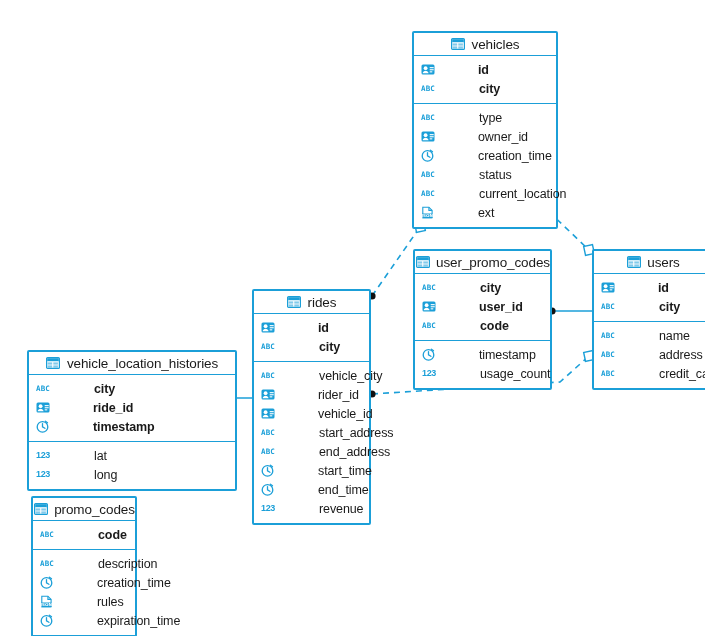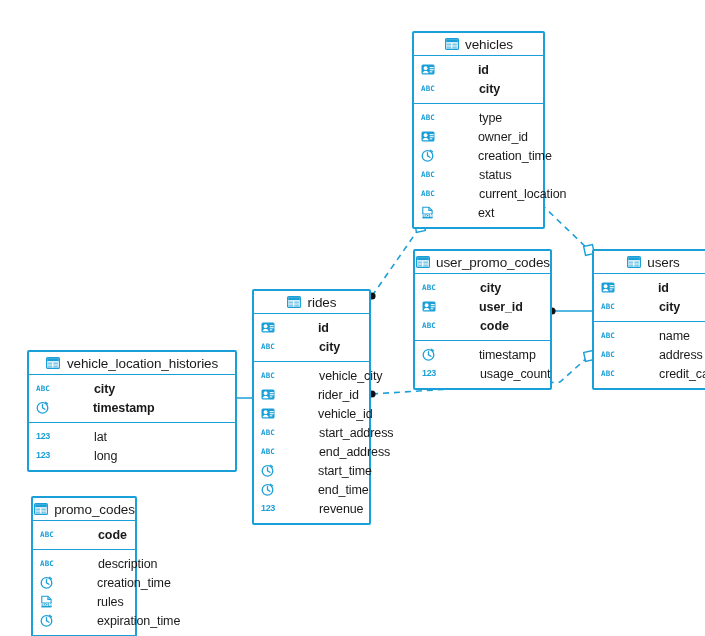--- a/index.html
+++ b/index.html
@@ -139,21 +139,21 @@
       <g>
         <path d="M 216 398 L 252 398" fill="none" stroke="#1b9fd8" stroke-width="1.6"></path>
         <circle cx="216" cy="398" r="3.6" fill="#111111"></circle>
       </g>
       <g>
         <path d="M 552 311 L 592 311" fill="none" stroke="#1b9fd8" stroke-width="1.6"></path>
         <circle cx="552" cy="311" r="3.6" fill="#111111"></circle>
       </g>
     </svg>
 
-<div class="table-node" style="left: 412px; top: 31px; width: 133px;">
+<div class="table-node" style="left: 412px; top: 31px; width: 146px;">
       <div class="tbl-header">
         <span class="ico">
           <svg width="14" height="12" viewBox="0 0 14 12">
             <rect x="0.6" y="0.6" width="12.8" height="10.8" rx="1" fill="#ffffff" stroke="#1b9fd8" stroke-width="1.2"></rect>
             <rect x="1.2" y="1.2" width="11.6" height="3" fill="#1b9fd8"></rect>
             <rect x="1.6" y="5.4" width="4.6" height="2.2" fill="#1b9fd8" opacity="0.55"></rect>
             <rect x="7.3" y="5.4" width="4.6" height="2.2" fill="#1b9fd8" opacity="0.55"></rect>
             <rect x="1.6" y="8.4" width="4.6" height="2.2" fill="#1b9fd8" opacity="0.55"></rect>
             <rect x="7.3" y="8.4" width="4.6" height="2.2" fill="#1b9fd8" opacity="0.55"></rect>
           </svg>
@@ -442,20 +442,33 @@
         </span>
         <span class="tbl-title">vehicle_location_histories</span>
       </div>
       <div class="tbl-section keys">
         <div class="field pk">
           <span class="ico ico-abc" style="width: 16px;">ABC</span>
           <span class="field-name">city</span>
         </div>
         <div class="field pk">
           <span class="ico">
+            <svg width="14" height="11" viewBox="0 0 14 11">
+              <rect x="0.5" y="0.5" width="13" height="10" rx="1.5" fill="#1b9fd8"></rect>
+              <circle cx="4.6" cy="4.2" r="1.9" fill="#ffffff"></circle>
+              <path d="M1.6 9.3c0.3-1.7 1.6-2.6 3-2.6s2.7 0.9 3 2.6z" fill="#ffffff"></path>
+              <rect x="8.7" y="3.1" width="4" height="1.1" fill="#ffffff"></rect>
+              <rect x="8.7" y="5.2" width="4" height="1.1" fill="#ffffff"></rect>
+              <rect x="8.7" y="7.3" width="2.6" height="1.1" fill="#ffffff"></rect>
+            </svg>
+          </span>
+          <span class="field-name">ride_id</span>
+        </div>
+        <div class="field pk">
+          <span class="ico">
             <svg width="13" height="13" viewBox="0 0 13 13">
               <circle cx="6.5" cy="6.9" r="5.3" fill="none" stroke="#1b9fd8" stroke-width="1.3"></circle>
               <path d="M6.5 3.6 V6.9 L8.9 8.3" fill="none" stroke="#1b9fd8" stroke-width="1.3" stroke-linecap="round"></path>
               <path d="M9.4 1.2 l2.1 1.6" stroke="#1b9fd8" stroke-width="1.3" stroke-linecap="round"></path>
             </svg>
           </span>
           <span class="field-name">timestamp</span>
         </div>
       </div>
       <div class="tbl-section cols">

